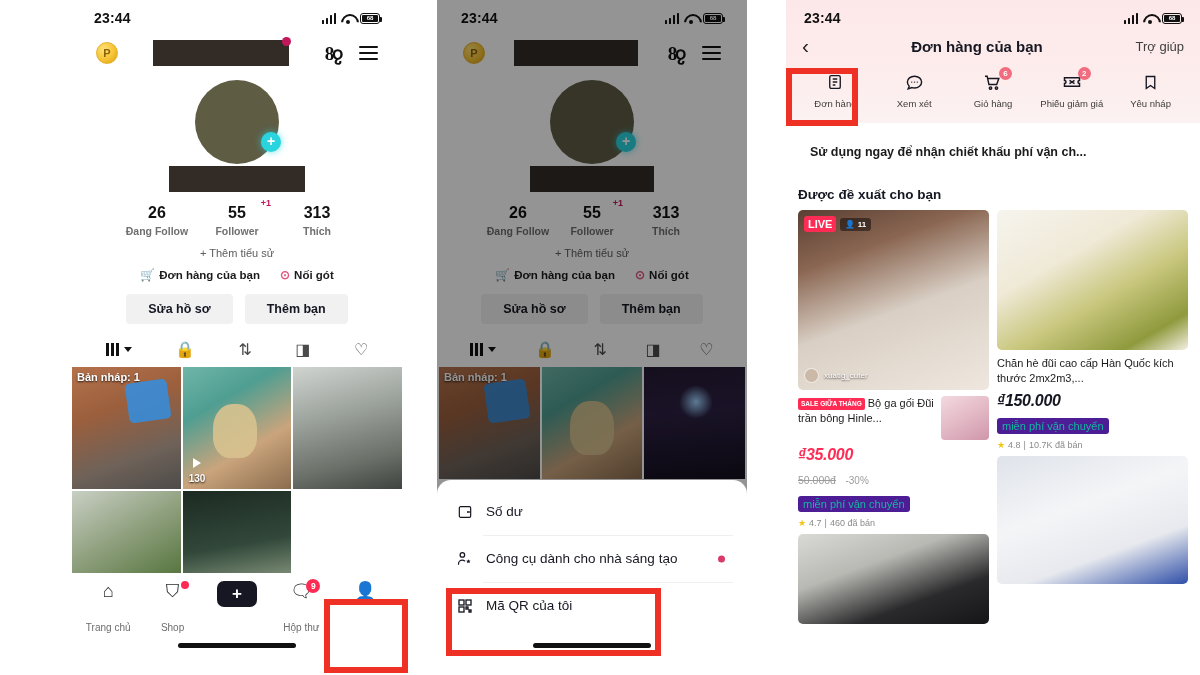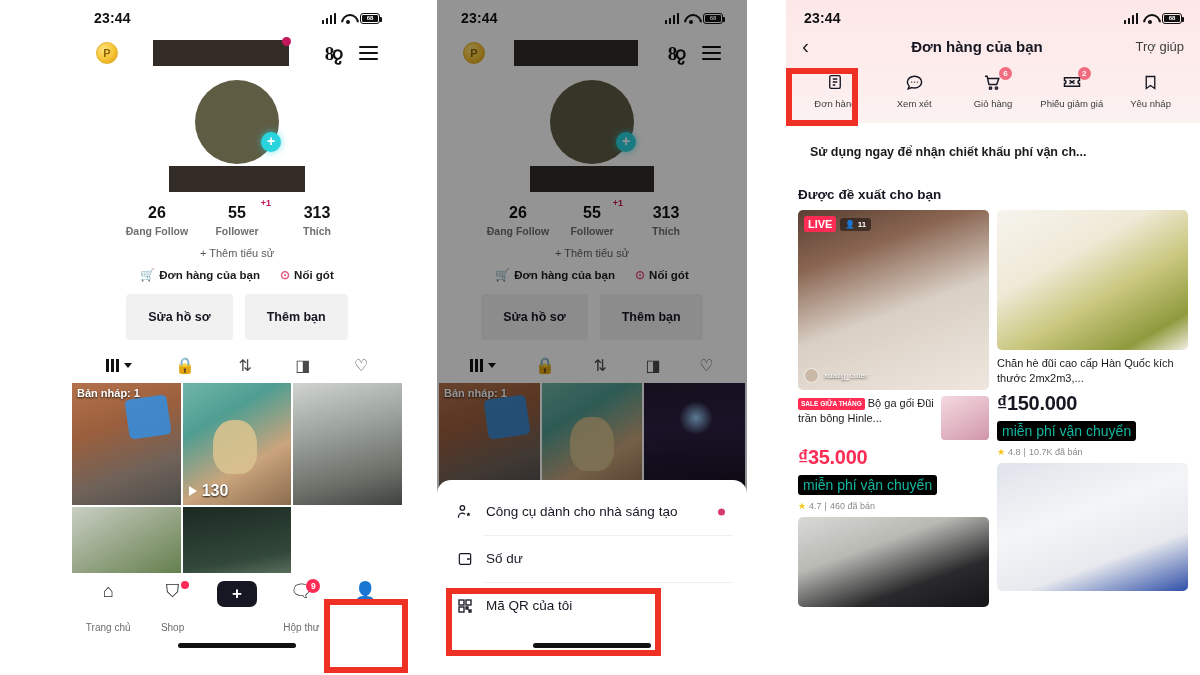--- a/index.html
+++ b/index.html
@@ -75,34 +75,34 @@
   .stat .num { font-size:16px; font-weight:700; color:#111; }
   .stat .lbl { font-size:10.5px; color:#6f6f6f; margin-top:3px;font-weight:bold; }
   .stat .plus { position:absolute; right:6px; top:-6px; font-size:9px; color:#c2185b; font-weight:700; }
 
   .bio-add { text-align:center; margin-top:10px; font-size:11px; color:#5c5c5c; }
   .quick-row { display:flex; justify-content:center; gap:20px; margin-top:9px; font-size:11.5px; color:#1b1b1b; font-weight:600;}
   .quick-item { display:flex; align-items:center; gap:4px; }
   .qicon { color:#e0567d; font-size:12px; }
 
   .btn-row { display:flex; justify-content:center; gap:12px; margin-top:12px; }
-  .gbtn { background:#f1f1f2; border-radius:4px; padding:16px 22px; font-size:12.5px; font-weight:600; color:#161722; }
+  .gbtn { background:#f1f1f2; border-radius:4px; padding:8px 22px; font-size:12.5px; font-weight:600; color:#161722; }
 
   .tabbar { display:flex; justify-content:space-around; align-items:center; margin-top:16px; padding:0 14px 8px 14px; }
   .tabicon { font-size:16px; color:#4a4a4a; display:flex; align-items:center; gap:2px;}
   .tabicon.active { color:#111; }
   .bars3 { display:flex; gap:2px; align-items:flex-end; }
   .bars3 i { width:3px; height:13px; background:#111; }
   .caret { width:0;height:0;border-left:4px solid transparent;border-right:4px solid transparent;border-top:5px solid #111; margin-left:3px;}
 
   .grid { display:grid; grid-template-columns:repeat(3,1fr); gap:2px; padding:0 2px; }
   .cell { position:relative; height:122px; background:#2b2b2b; overflow:hidden; }
   .cell .tagtl { position:absolute; left:5px; top:4px; font-size:11px; color:#fff; font-weight:700; text-shadow:0 1px 2px rgba(0,0,0,.8); }
   .cell .tagtc { position:absolute; left:0; right:0; top:6px; text-align:center; font-size:8.5px; color:#ddd; letter-spacing:.5px;}
-  .cell .views { position:absolute; left:6px; bottom:5px; display:flex; align-items:center; gap:5px; color:#fff; font-size:16px; font-weight:600; text-shadow:0 1px 2px rgba(0,0,0,.85);}
+  .cell .views { position:absolute; left:6px; bottom:5px; display:flex; align-items:center; gap:5px; color:#fff; font-size:10px; font-weight:600; text-shadow:0 1px 2px rgba(0,0,0,.85);flex-direction:column;}
   .play { width:0;height:0;border-top:5px solid transparent;border-bottom:5px solid transparent;border-left:8px solid #fff;}
 
   .c1{background:linear-gradient(160deg,#b4724c 0%,#9b5f3d 35%,#6f6259 70%,#4d4b49 100%);}
   .c1::after{content:"";position:absolute;right:12px;top:14px;width:42px;height:40px;background:#3a8bd6;border-radius:5px;opacity:.92;transform:rotate(-8deg);}
   .c2{background:linear-gradient(150deg,#6fb5a8 0%,#4f9e92 30%,#caa47c 65%,#8a6c4e 100%);}
   .c2::after{content:"";position:absolute;left:28%;top:30%;width:44px;height:54px;background:#d8c28f;border-radius:44% 44% 38% 38%;opacity:.9;}
   .c3{background:linear-gradient(175deg,#241a33 0%,#2d2144 40%,#140f1e 100%);}
   .c3::after{content:"";position:absolute;left:34%;top:16%;width:34px;height:34px;background:radial-gradient(circle,#9fd4ff 0%,rgba(40,80,160,0) 70%);}
   .c4{background:linear-gradient(165deg,#cfd4d0 0%,#9aa09a 40%,#6a6f68 75%,#3e4340 100%);}
   .c5{background:linear-gradient(150deg,#c9cfc4 0%,#8fa07e 40%,#5d7a46 75%,#47603a 100%);}
@@ -161,25 +161,25 @@
   .live-ava { width:15px; height:15px; border-radius:50%; background:#cbb8a6; border:1px solid rgba(255,255,255,.7);}
   .live-name { font-size:8px; color:#fff; text-shadow:0 1px 2px rgba(0,0,0,.7);}
   .pimg-quilt { height:140px; background:linear-gradient(150deg,#f6f4ee 0%,#efe9d6 35%,#c9c77e 60%,#8f9a3d 85%,#f3efe2 100%);}
   .pimg-shirt { height:128px; background:linear-gradient(160deg,#dfe3ea 0%,#f4f5f7 40%,#e7e9ee 70%,#2f4fa8 100%);}
   .pimg-bag   { height:90px;  background:linear-gradient(160deg,#d9d9d6 0%,#b9b9b4 35%,#2a2a2c 70%,#151517 100%);}
   .pimg-small { width:48px; height:44px; border-radius:4px; background:linear-gradient(150deg,#f3d9e0 0%,#e3b9c6 50%,#cf96aa 100%); flex:none;}
 
   .p-name { font-size:11px; color:#1b1b1b; line-height:1.35; }
   .p-name-row { display:flex; gap:6px; align-items:flex-start; }
   .sale-tag { display:inline-block; background:#fe2c55; color:#fff; font-size:6.5px; font-weight:700; padding:2px 3px; border-radius:2px; vertical-align:middle; margin-right:3px;}
-  .p-price { font-size:20px; font-weight:700; color:#161722; letter-spacing:-.3px;}
+  .p-price { font-size:16px; font-weight:700; color:#161722; letter-spacing:-.3px;font-style:italic;}
   .p-price.pink { color:#fe2c55; }
   .p-old { font-size:10.5px; color:#9b9b9b; text-decoration:line-through; display:inline-block; }
   .p-disc { font-size:10px; color:#9b9b9b; margin-left:5px;}
-  .p-ship { display:inline-block; background:#000000; color:#12b7a0; font-size:14px; padding:2px 5px; border-radius:3px;}
+  .p-ship { display:inline-block; background:#4c1d95; color:#12b7a0; font-size:11px; padding:2px 5px; border-radius:3px;}
   .p-rate { font-size:9px; color:#8a8a8a; display:flex; align-items:center; gap:3px;}
   .star { color:#f5c518; font-size:9px;}
 
   
   .hl { position:absolute; border:6px solid #ee3124; z-index:20; pointer-events:none; }
   .hl-white { position:absolute; z-index:19; background:#fff; }
 </style>
 </head>
 <body>
 
@@ -407,40 +407,40 @@
       <div class="cell c1" style="height:112px;">
         <span class="tagtl">Bản nháp: 1</span>
       </div>
       <div class="cell c2" style="height:112px;"></div>
       <div class="cell c3" style="height:112px;"></div>
     </div>
 
     <div class="dim-overlay"></div>
 
     <div class="sheet">
+      <div class="sheet-row">
+        <span class="sheet-ico">
+          <svg width="16" height="16" viewBox="0 0 24 24" fill="none" stroke="#161722" stroke-width="1.8">
+            <rect x="3.5" y="4" width="17" height="16" rx="2"></rect>
+              <path d="M15 12h5.5"></path>
+              <circle cx="16.5" cy="12" r="1.1" fill="#161722" stroke="none"></circle>
+          </svg>
+        </span>
+        <span class="sheet-lbl">Số dư</span>
+      </div>
       <div class="sheet-row">
         <span class="sheet-ico">
           <svg width="17" height="17" viewBox="0 0 24 24" fill="none" stroke="#161722" stroke-width="1.8" stroke-linecap="round">
             <circle cx="9" cy="7" r="3.2"></circle>
               <path d="M3.5 20c0-3.3 2.6-5.6 5.5-5.6 1.3 0 2.4.4 3.3 1"></path>
             <path d="M17.5 13l.9 1.9 2.1.3-1.5 1.5.4 2.1-1.9-1-1.9 1 .4-2.1L14.5 15.2l2.1-.3z" fill="#161722" stroke="none"></path>
           </svg>
         </span>
         <span class="sheet-lbl">Công cụ dành cho nhà sáng tạo</span>
         <span class="sheet-dot"></span>
-      </div>
-      <div class="sheet-row">
-        <span class="sheet-ico">
-          <svg width="16" height="16" viewBox="0 0 24 24" fill="none" stroke="#161722" stroke-width="1.8">
-            <rect x="3.5" y="4" width="17" height="16" rx="2"></rect>
-              <path d="M15 12h5.5"></path>
-              <circle cx="16.5" cy="12" r="1.1" fill="#161722" stroke="none"></circle>
-          </svg>
-        </span>
-        <span class="sheet-lbl">Số dư</span>
       </div>
       <div class="sheet-row">
         <span class="sheet-ico">
           <svg width="16" height="16" viewBox="0 0 24 24" fill="none" stroke="#161722" stroke-width="2">
             <rect x="3" y="3" width="7.5" height="7.5"></rect>
               <rect x="13.5" y="3" width="7.5" height="7.5"></rect>
             <rect x="3" y="13.5" width="7.5" height="7.5"></rect>
               <path d="M13.5 13.5h3v3h-3zM18 18h3v3h-3z"></path>
           </svg>
         </span>
@@ -552,20 +552,24 @@
 
         <div class="p-name-row">
           <div style="flex:1;">
             <div class="p-name">
               <span class="sale-tag">SALE GIỮA THÁNG</span><span>Bộ ga gối Đũi trần bông Hinle...</span>
             </div>
           </div>
           <div class="pimg-small"></div>
         </div>
         <div class="p-price pink">₫35.000</div>
+        <div>
+          <span class="p-old">50.000đ</span>
+          <span class="p-disc">-30%</span>
+        </div>
         <div><span class="p-ship">miễn phí vận chuyển</span></div>
         <div class="p-rate">
           <span class="star">★</span>
           <span>4.7</span>
           <span>|</span>
           <span>460 đã bán</span>
         </div>
         <div class="p-img pimg-bag"></div>
       </div>
 

